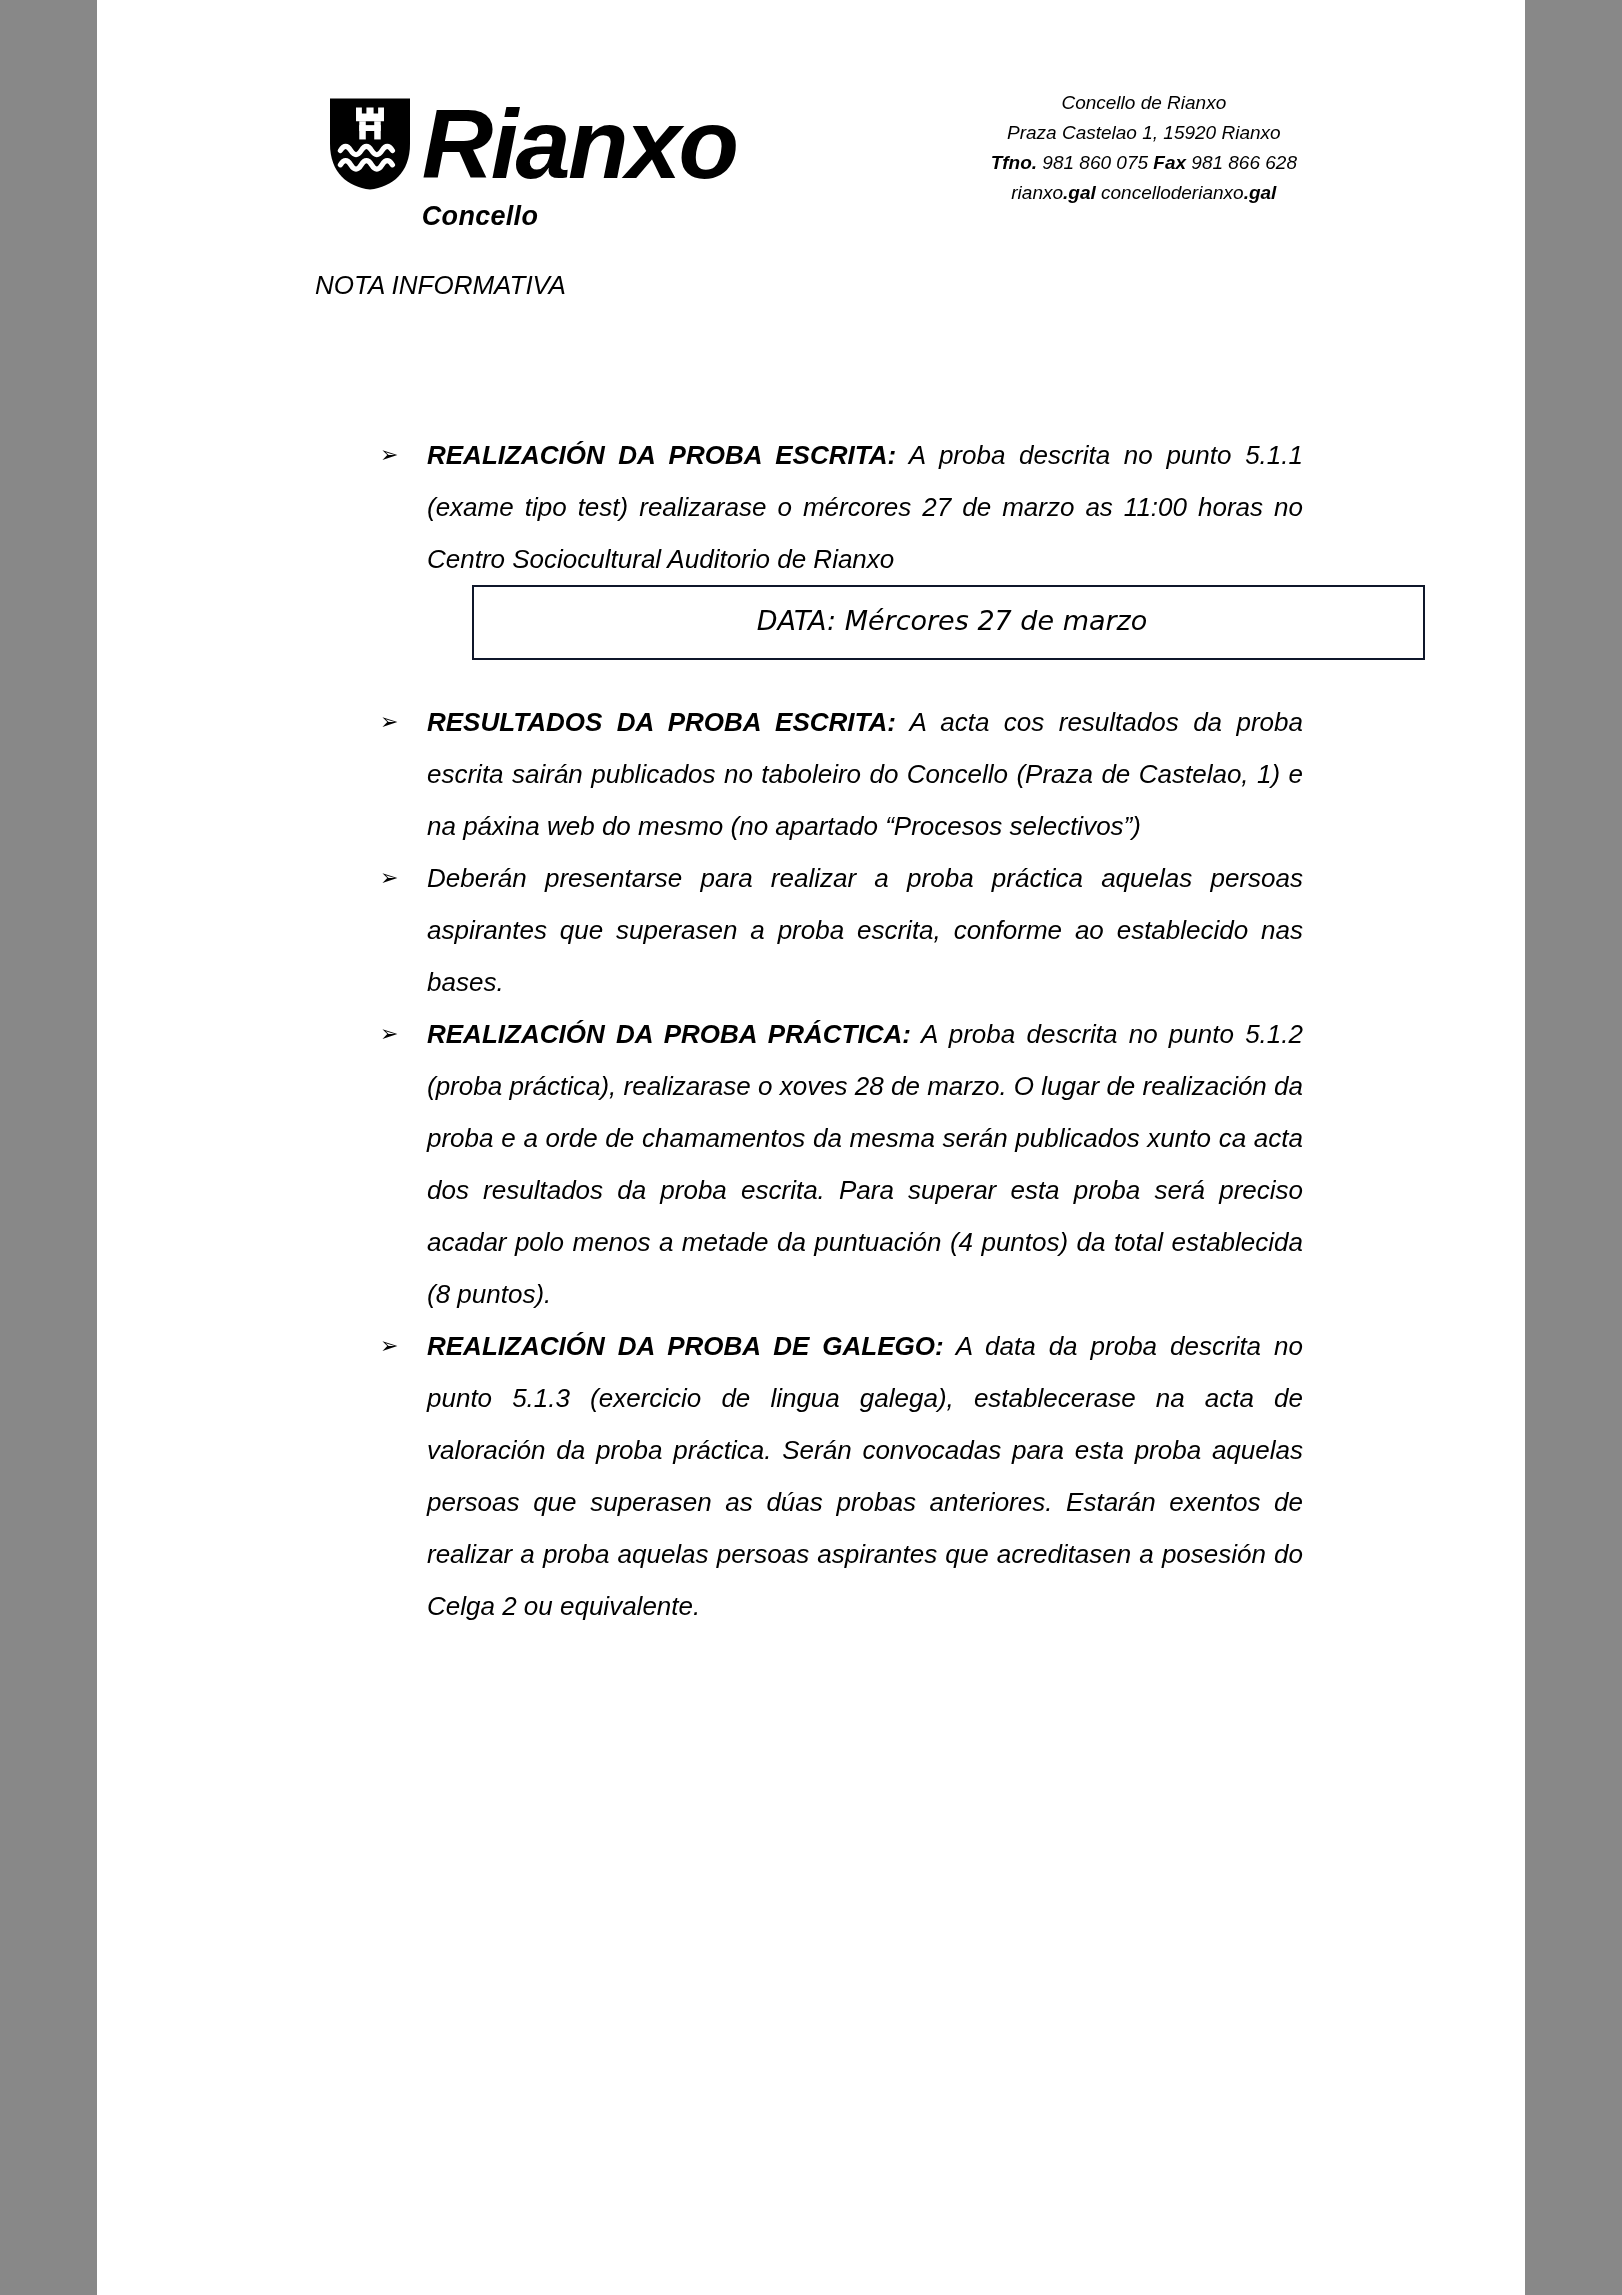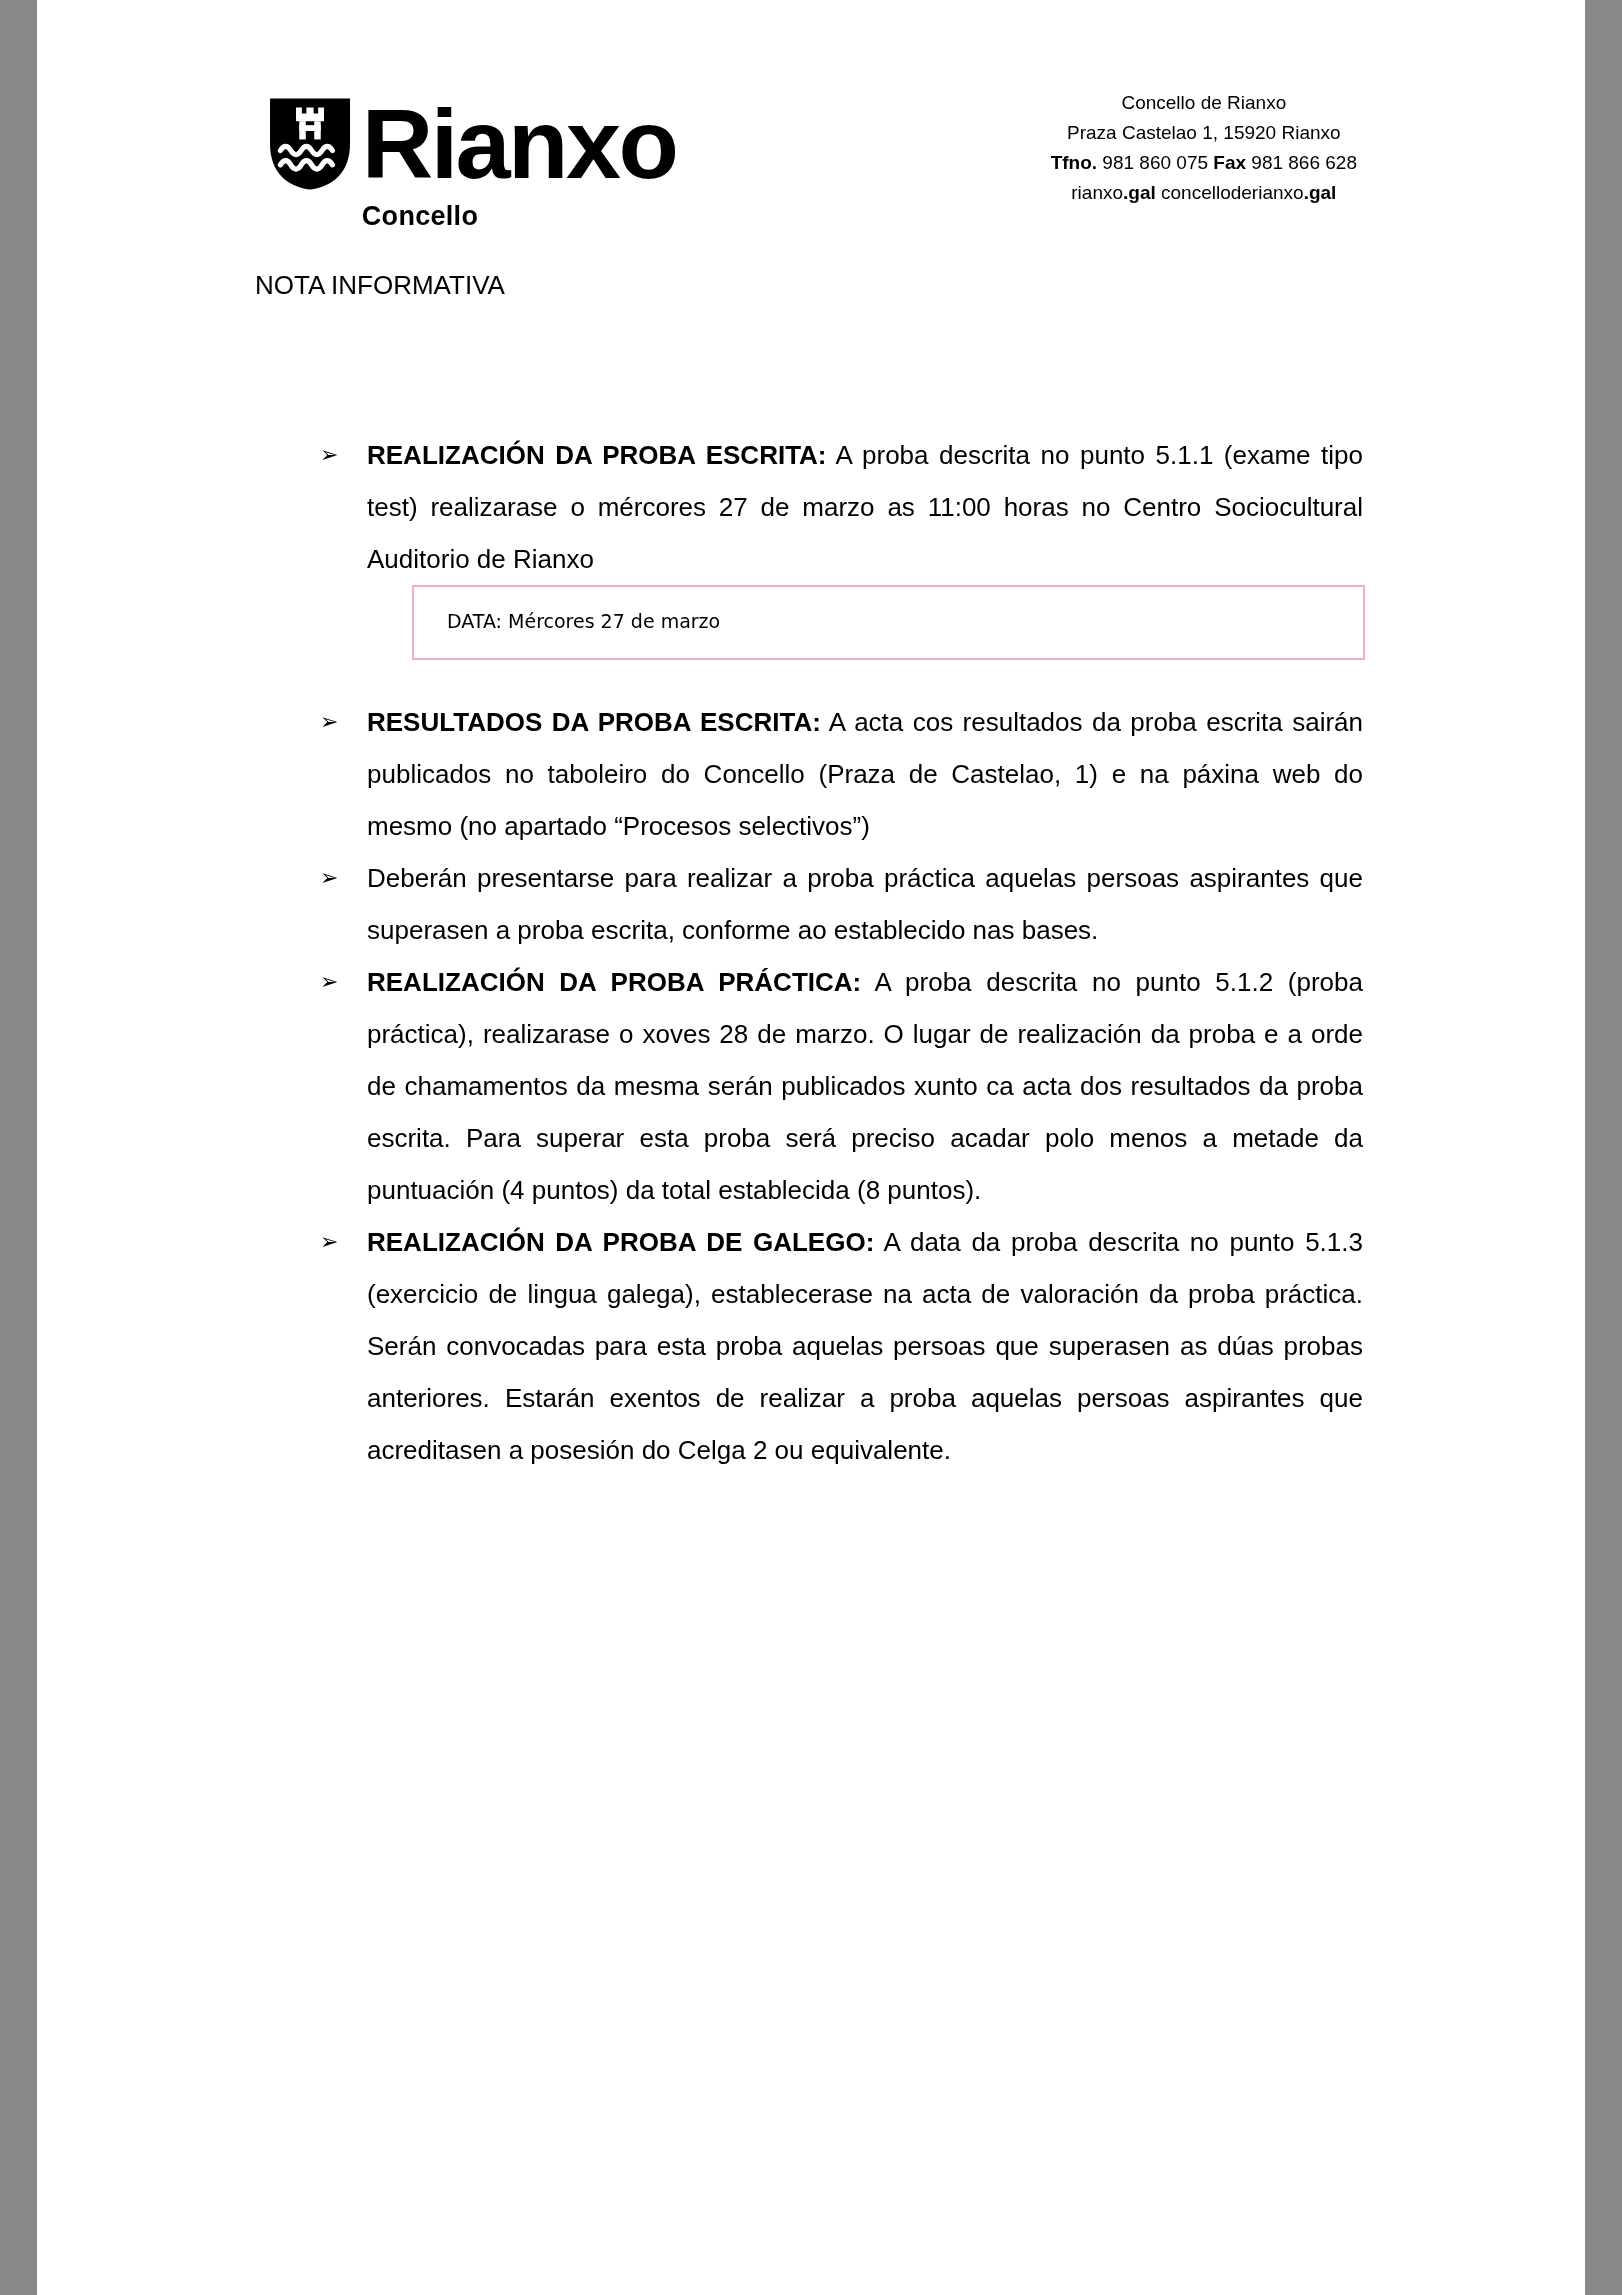--- a/index.html
+++ b/index.html
@@ -1,24 +1,25 @@
 <!DOCTYPE html>
 <html style="font-size:10.5px"><head>
 <meta charset="utf-8">
 <style>
   html, body { margin: 0; padding: 0; background: #888; }
   .page {
     position: relative;
-    width: 1548px;
+    width: 1428px;
     height: 2295px;
     margin: 0 auto;
     background: #ffffff;
     color: #000000;
     font-family: "Liberation Sans", sans-serif;
     overflow: hidden;
+    font-style: italic;
   }
 
   
   .logo { position: absolute; left: 233px; top: 98px; display: flex; }
   .logo-shield { width: 80px; height: 92px; flex: 0 0 auto; }
   .logo-textcol { margin-left: 11.8px; }
   .logo-name {
     font-size: 99px; font-weight: bold; line-height: 1;
     letter-spacing: -2.6px; margin-top: -3.9px;
   }
@@ -49,26 +50,26 @@
     position: absolute; left: 77px; top: 0;
     font-family: "DejaVu Sans", sans-serif;
     font-size: 22px;
   }
   .bullet .lead { font-weight: bold; }
 
   .infobox {
     margin-left: 169px;
     margin-bottom: 36px;
     width: 890px;
-    border: 2px solid #f9a8d4;
+    border: 2px solid #0f172a;
     padding: 9.2px 26px 11.8px 33px;
     font-family: "DejaVu Sans", sans-serif;
-    font-size: 19px;
+    font-size: 27px;
     line-height: 50px;
-    text-align: left;
+    text-align: center;
   }
 </style>
 </head>
 <body>
 
 <div class="page">
 
   <div class="logo">
     <svg class="logo-shield" viewBox="0 0 123 140" xmlns="http://www.w3.org/2000/svg" aria-hidden="true">
       <path d="M0,0 L123,0 L123,70 C123,114 96,136 61.5,140 C27,136 0,114 0,70 Z" fill="#000000"></path>

